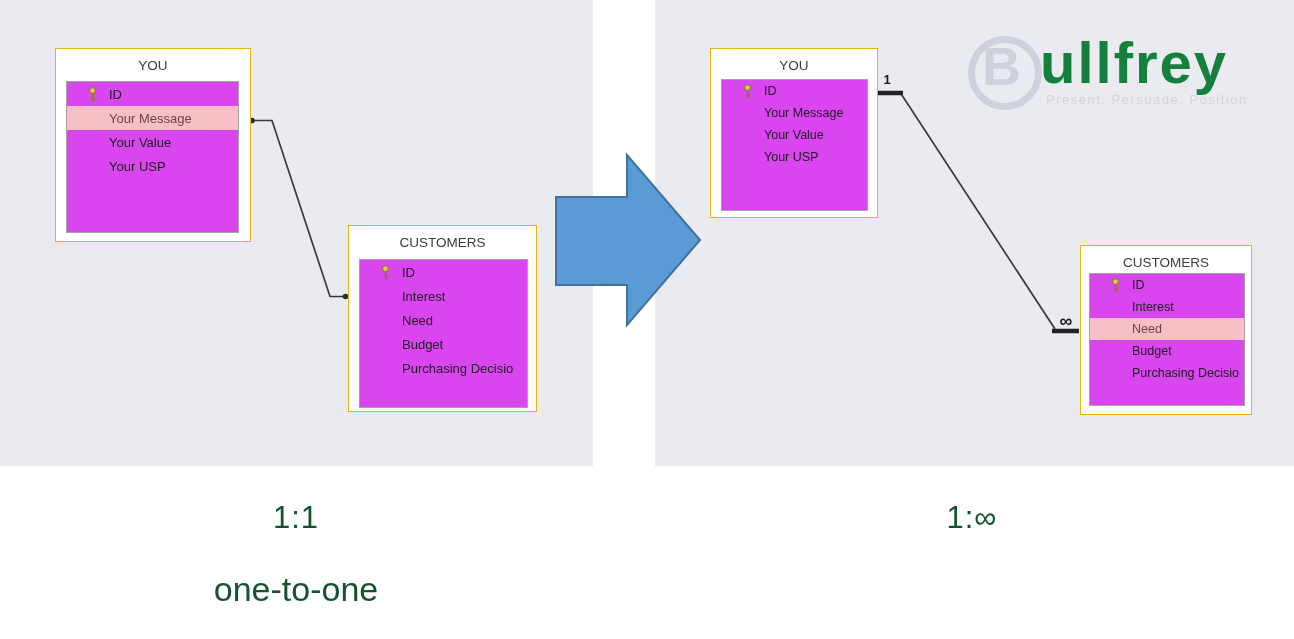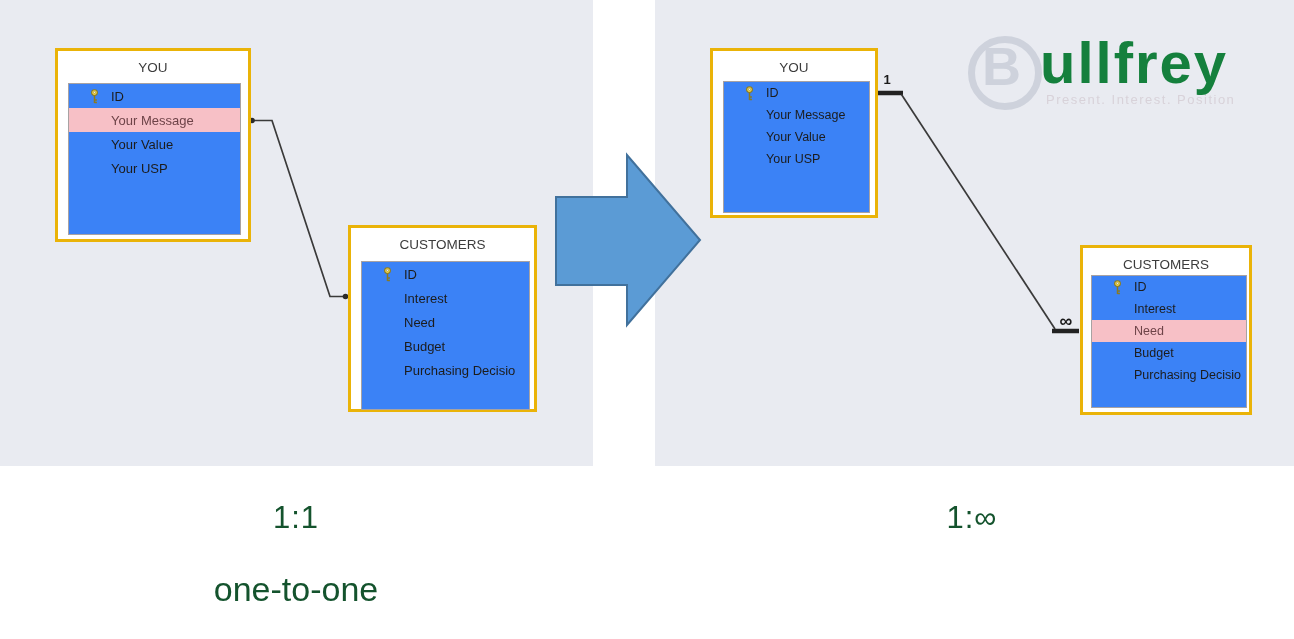--- a/index.html
+++ b/index.html
@@ -12,23 +12,23 @@
   .panel-right{left:655px;width:639px;}
 
   
   .watermark{position:absolute;left:966px;top:30px;width:330px;height:85px;}
   .wm-ring{position:absolute;left:2px;top:6px;width:60px;height:60px;border:7px solid #ced2dc;border-radius:50%;}
   .wm-b{position:absolute;left:16px;top:9px;font-size:54px;font-weight:bold;color:#ced2dc;line-height:1;}
   .wm-rest{position:absolute;left:74px;top:4px;font-size:58px;font-weight:bold;color:#15803d;letter-spacing:2px;line-height:1;}
   .wm-tag{position:absolute;left:80px;top:62px;font-size:13px;color:#d8d2d9;letter-spacing:1.5px;white-space:nowrap;}
 
   
-  .etable{position:absolute;background:#ffffff;border:3px solid #eab308;box-sizing:border-box;}
+  .etable{position:absolute;background:#ffffff;border:1px solid #eab308;box-sizing:border-box;}
   .etable .title{position:absolute;top:9px;left:0;width:100%;text-align:center;font-size:13.5px;color:#3c3c3c;}
-  .fieldbox{position:absolute;background:#3b82f6;border:1px solid #a8a2a2;box-sizing:border-box;overflow:hidden;}
+  .fieldbox{position:absolute;background:#d946ef;border:1px solid #a8a2a2;box-sizing:border-box;overflow:hidden;}
   .field{display:flex;align-items:center;padding-left:20px;box-sizing:border-box;}
   .rows24 .field{height:24px;font-size:13px;}
   .rows22 .field{height:22px;font-size:12.5px;}
   .field .keyslot{width:22px;display:flex;align-items:center;flex:0 0 22px;}
   .field .fname{color:#1c1c1c;white-space:nowrap;}
   .field.hl{background:#f7c0c6;}
   .field.hl .fname{color:#6e4348;}
 
   .you-left    {left:55px;  top:48px;  width:196px; height:194px;}
   .you-left    .fieldbox{left:10px; top:32px; width:173px; height:152px;}
@@ -54,21 +54,21 @@
 
 <div class="canvas">
 
   <div class="panel panel-left"></div>
   <div class="panel panel-right"></div>
 
   <div class="watermark">
     <div class="wm-ring"></div>
     <div class="wm-b">B</div>
     <div class="wm-rest">ullfrey</div>
-    <div class="wm-tag">Present. Interest. Position</div>
+    <div class="wm-tag">Present. Persuade. Position</div>
   </div>
 
   <svg class="overlay" viewBox="0 0 1294 639">
 
     <g>
       <path d="M251,120.5 h21 L330,296.5 h16.5" fill="none" stroke="#3a3a3a" stroke-width="1.7"></path>
       <circle cx="252" cy="120.5" r="2.8" fill="#2b2b2b"></circle>
       <circle cx="345.5" cy="296.5" r="2.8" fill="#2b2b2b"></circle>
     </g>
 

